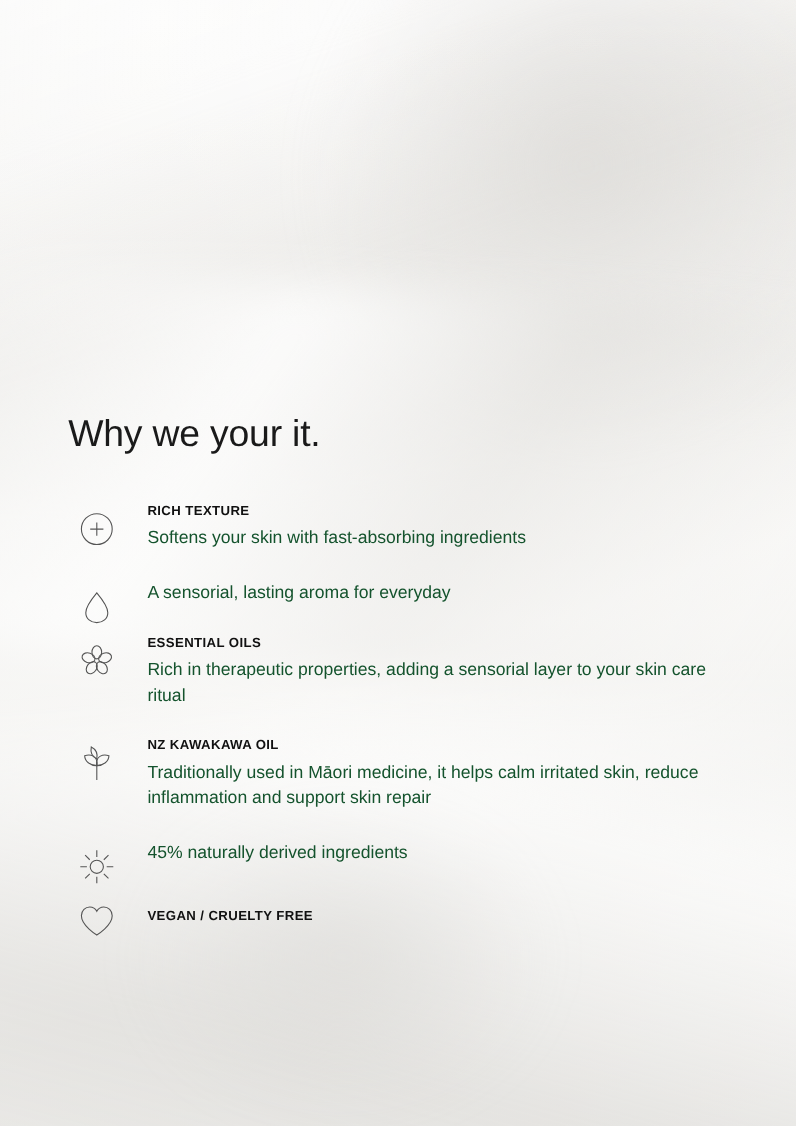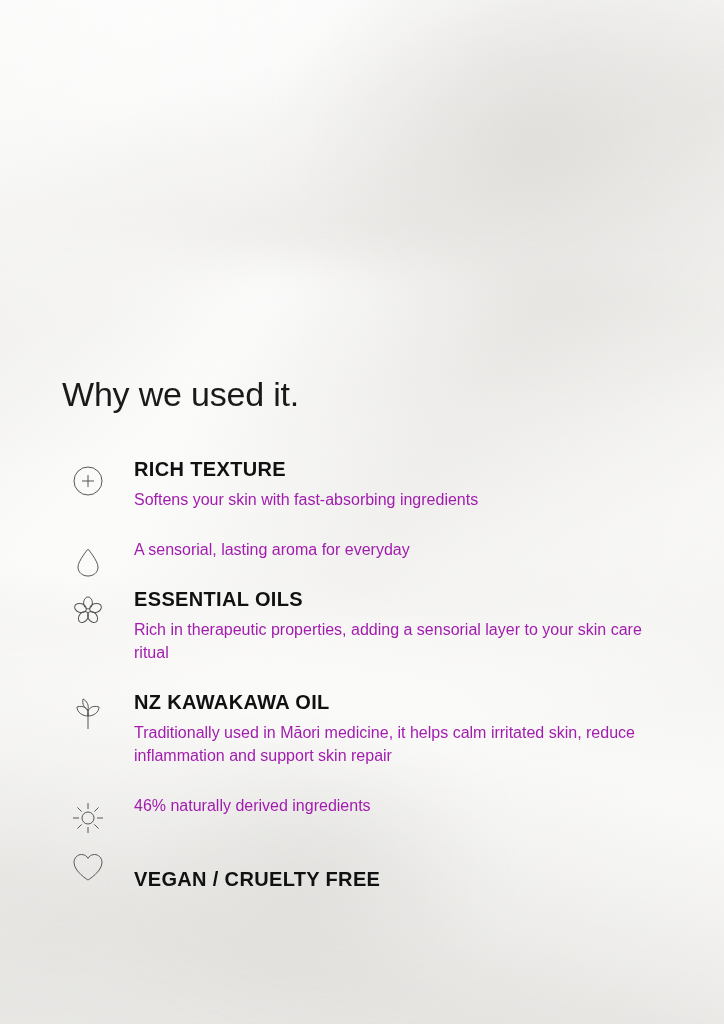--- a/index.html
+++ b/index.html
@@ -112,54 +112,54 @@
     width: 44px;
     height: 44px;
     display: flex;
     align-items: center;
     justify-content: center;
   }
   .feature .icon svg {
     display: block;
   }
   .feature .title {
-    font-size: 20px;
+    font-size: 12px;
     font-weight: 700;
     letter-spacing: 0.35px;
     color: #111111;
     line-height: 1.25;
     margin: 0 0 6px 0;
     text-transform: uppercase;
   }
   .feature .desc {
     font-size: 16px;
     font-weight: 400;
-    color: #a21caf;
+    color: #14532d;
     line-height: 1.45;
     margin: 0;
     max-width: 540px;
   }
   .feature.vegan { margin-top: 4px; }
-  .feature.vegan .title { position: relative; top: 24px; }
+  .feature.vegan .title { position: relative; top: 12px; }
 </style>
 </head>
 <body>
 
 <div class="page">
   <div class="bg"></div>
   <div class="bg-fold-a"></div>
   <div class="bg-fold-b"></div>
   <div class="bg-fold-c"></div>
   <div class="bg-fold-d"></div>
   <div class="bg-fold-e"></div>
   <div class="bg-veil"></div>
 
   <div class="content">
 
-    <h1 class="headline">Why we used it.</h1>
+    <h1 class="headline">Why we your it.</h1>
 
     <div class="feature">
       <span class="icon">
         <svg width="34" height="34" viewBox="0 0 34 34" fill="none" stroke="#555555" stroke-width="1">
           <circle cx="17" cy="17" r="14"></circle>
           <line x1="17" y1="11" x2="17" y2="23"></line>
           <line x1="11" y1="17" x2="23" y2="17"></line>
         </svg>
       </span>
       <p class="title">RICH TEXTURE</p>
@@ -209,21 +209,21 @@
           <line x1="18" y1="3" x2="18" y2="9"></line>
           <line x1="18" y1="27" x2="18" y2="33"></line>
           <line x1="3" y1="18" x2="9" y2="18"></line>
           <line x1="27" y1="18" x2="33" y2="18"></line>
           <line x1="7.4" y1="7.4" x2="11.6" y2="11.6"></line>
           <line x1="24.4" y1="24.4" x2="28.6" y2="28.6"></line>
           <line x1="28.6" y1="7.4" x2="24.4" y2="11.6"></line>
           <line x1="11.6" y1="24.4" x2="7.4" y2="28.6"></line>
         </svg>
       </span>
-      <p class="desc">46% naturally derived ingredients</p>
+      <p class="desc">45% naturally derived ingredients</p>
     </div>
 
     <div class="feature no-desc vegan">
       <span class="icon">
         <svg width="36" height="34" viewBox="0 0 36 34" fill="none" stroke="#555555" stroke-width="1">
           <path d="M18 30 C18 30 4 21.5 4 12.5 C4 7.8 7.6 4.5 11.6 4.5 C14.4 4.5 16.8 6.1 18 8.4 C19.2 6.1 21.6 4.5 24.4 4.5 C28.4 4.5 32 7.8 32 12.5 C32 21.5 18 30 18 30 Z"></path>
         </svg>
       </span>
       <p class="title">VEGAN / CRUELTY FREE</p>
 

